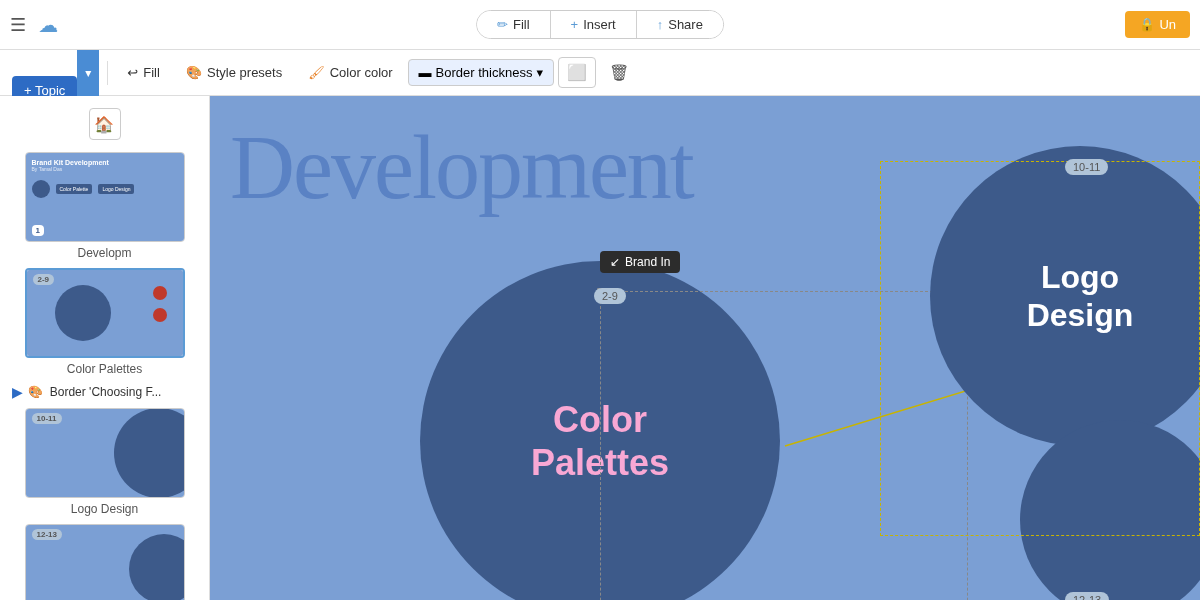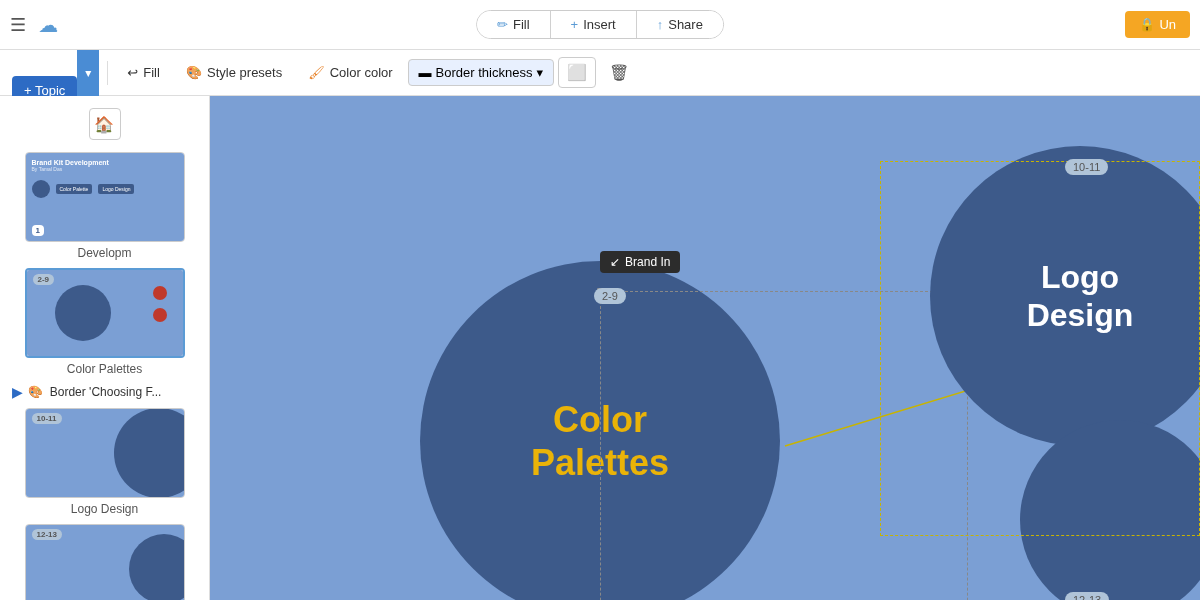--- a/index.html
+++ b/index.html
@@ -120,21 +120,21 @@
     
     .circle-color-palettes {
       position: absolute;
       width: 360px; height: 360px; border-radius: 50%;
       background: #3d5a8a;
       left: 210px; top: 165px;
       display: flex; align-items: center; justify-content: center;
       flex-direction: column;
     }
     .circle-color-palettes-text {
-      color: #eab308; font-size: 36px; font-weight: 600; text-align: center; line-height: 1.2;
+      color: #f9a8d4; font-size: 36px; font-weight: 600; text-align: center; line-height: 1.2;
     }
 
     
     .circle-logo {
       position: absolute;
       width: 300px; height: 300px; border-radius: 50%;
       background: #3d5a8a;
       right: -30px; top: 50px;
       display: flex; align-items: center; justify-content: center;
     }
@@ -304,20 +304,21 @@
           <div style="position:absolute;top:4px;left:6px;background:#b0c4d8;color:#555;font-size:8px;border-radius:8px;padding:1px 5px;font-weight:bold;">12-13</div>
         </div>
       </div>
       <div class="slide-label"></div>
     </div>
 
   </div>
 
   <div id="canvas">
 
+    <div class="canvas-title">Development</div>
 
     <svg class="connection-line">
       <line x1="575" y1="350" x2="870" y2="260" stroke="#c8b400" stroke-width="1.5" stroke-dasharray="none"></line>
     </svg>
 
     <div class="circle-color-palettes">
       <div class="circle-color-palettes-text">Color<br>Palettes</div>
     </div>
 
     <div class="node-box" style="left: 390px; top: 195px; width: 368px; height: 370px;">

